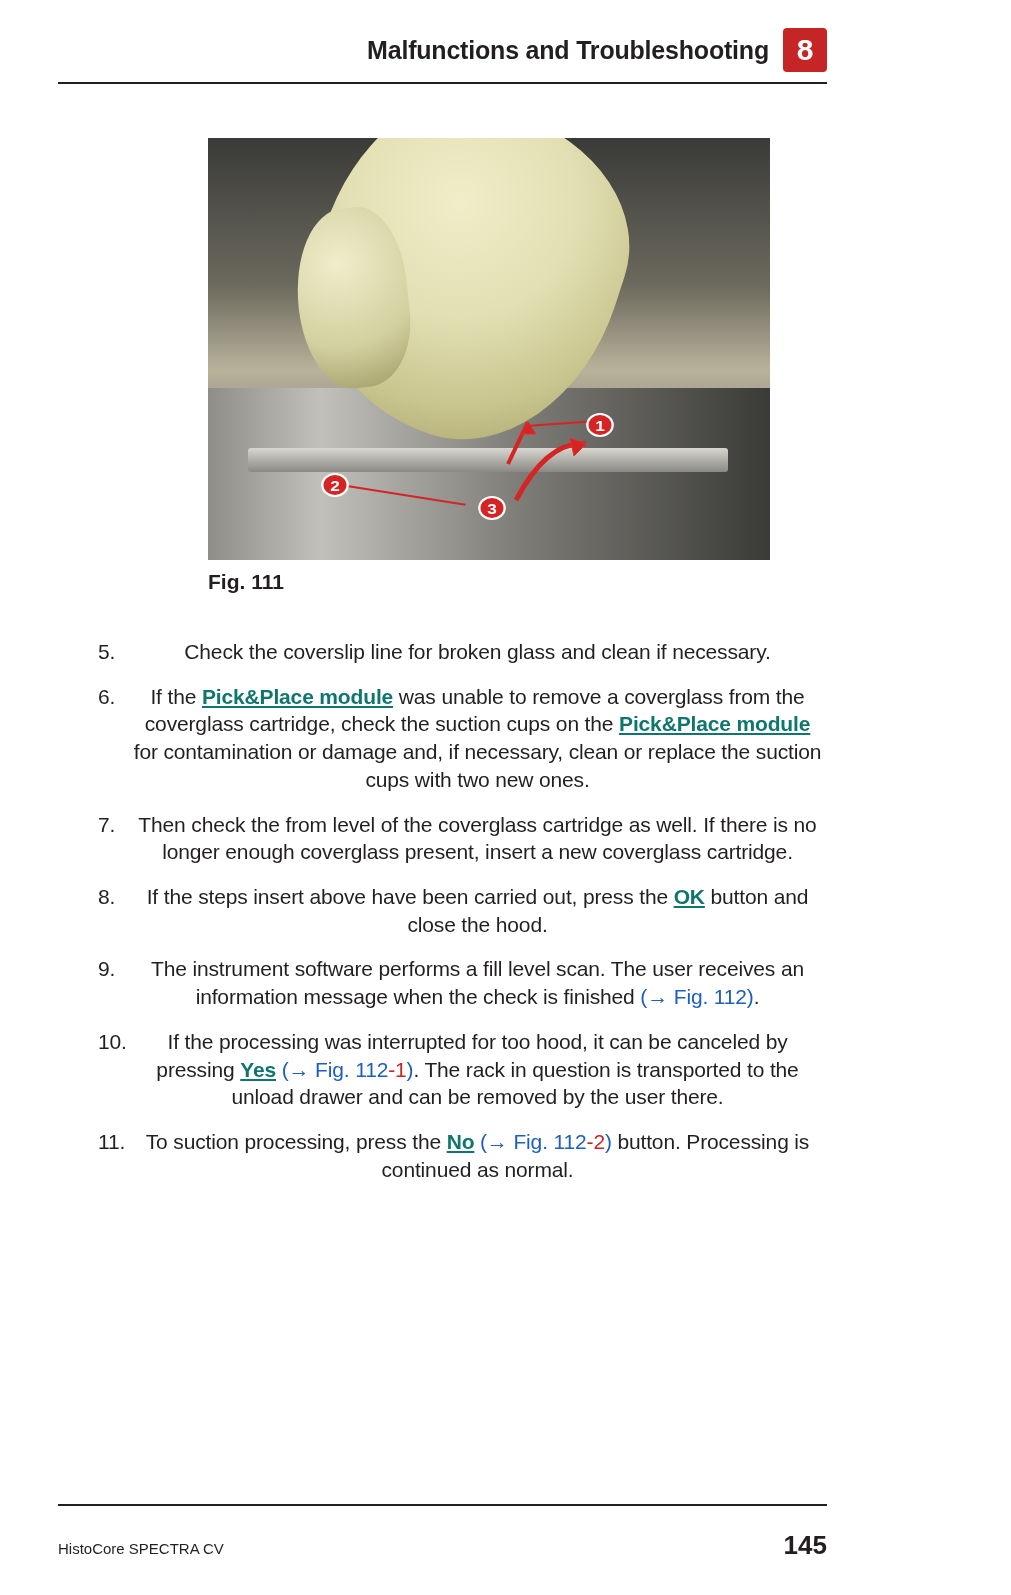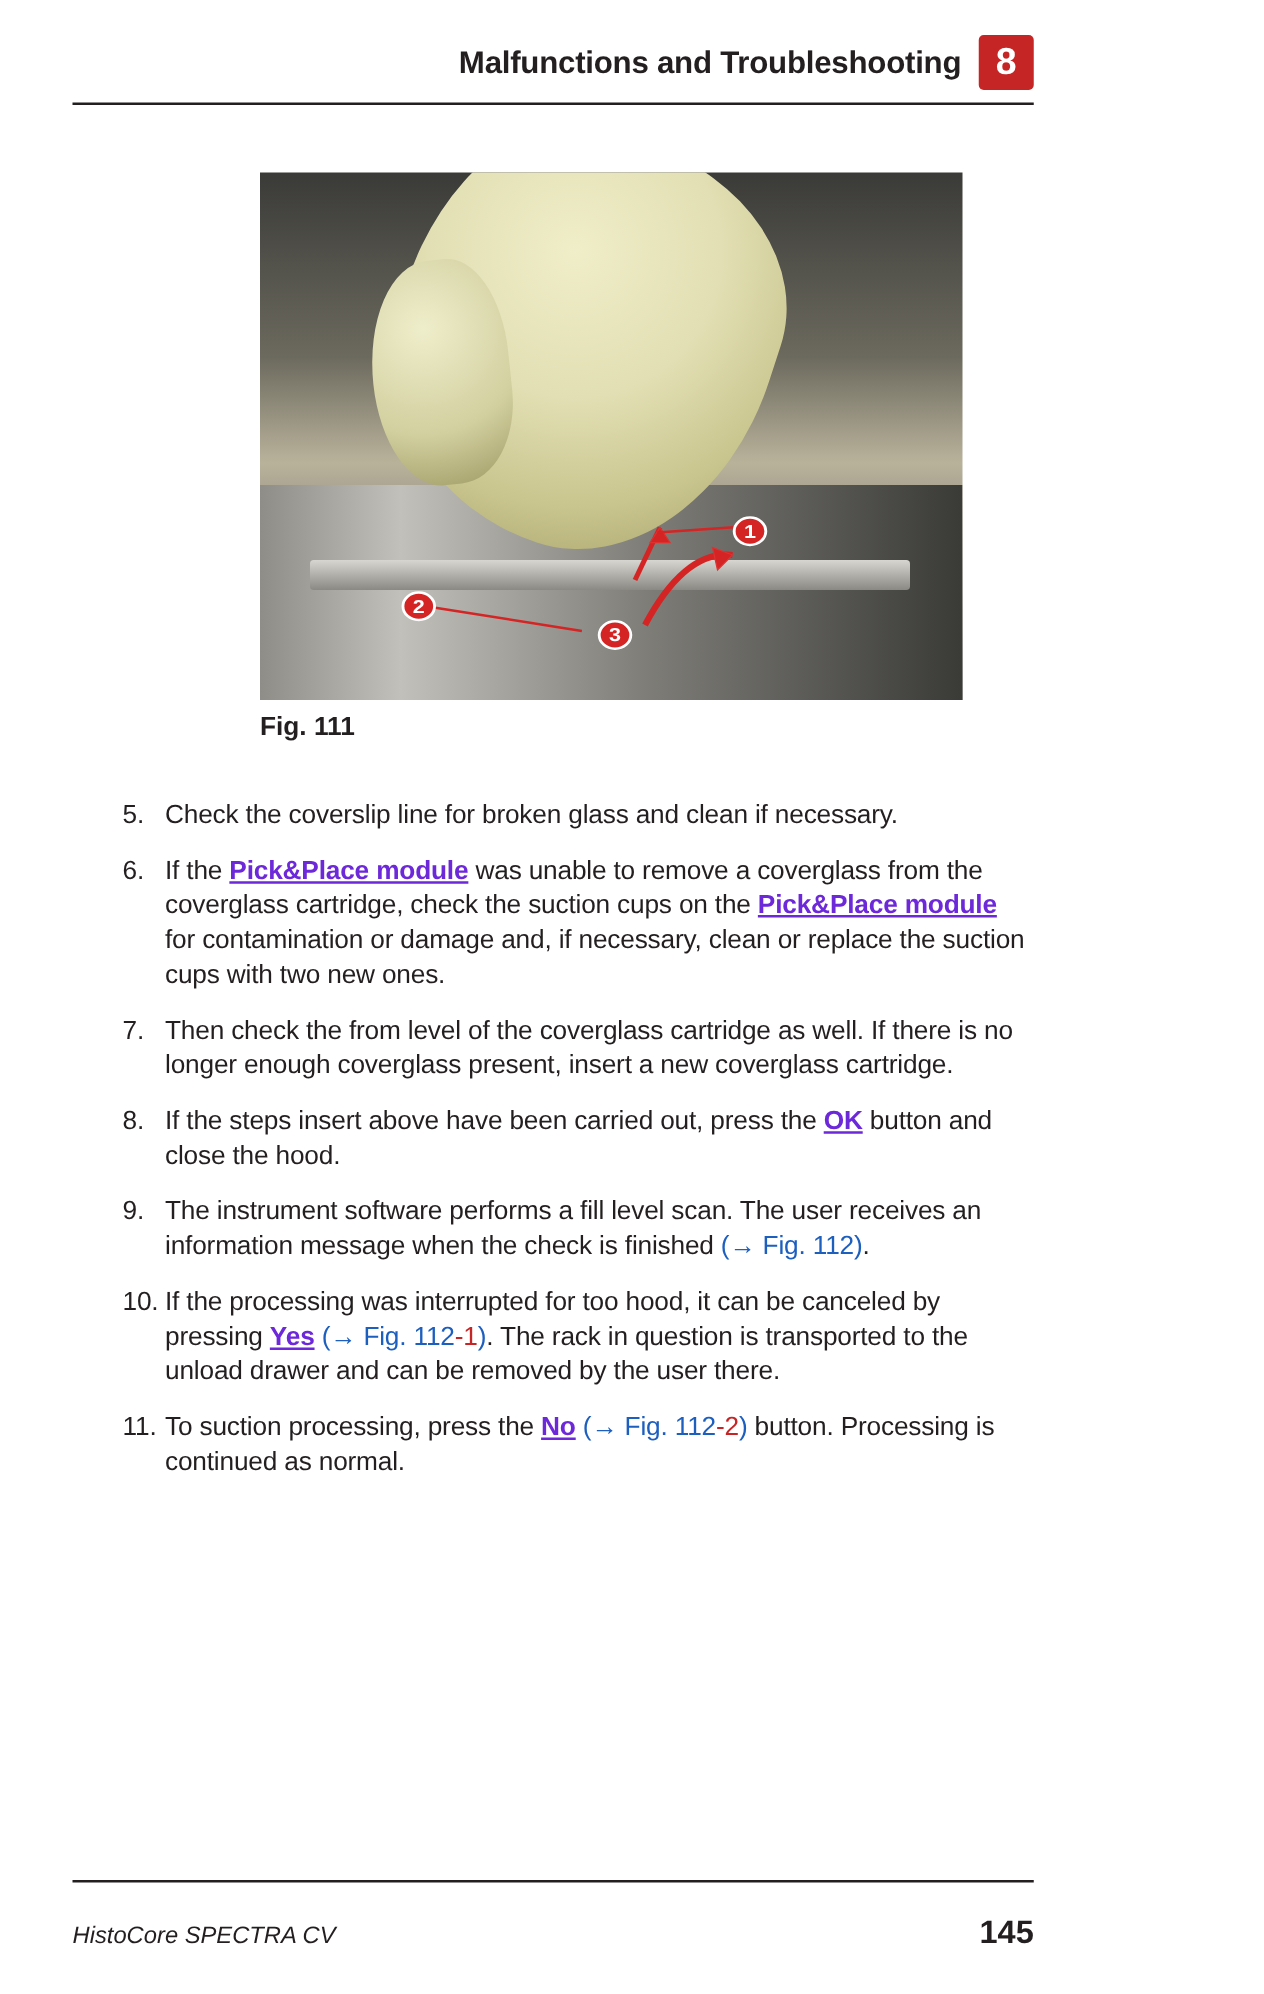--- a/index.html
+++ b/index.html
@@ -128,30 +128,31 @@
     list-style: none;
     padding: 0;
     margin: 0;
     counter-reset: step 4;
   }
   ol.steps > li {
     position: relative;
     padding-left: 34px;
     margin: 17px 0 1px 0;
     counter-increment: step;
+    text-align: center;
   }
   ol.steps > li::before {
     content: counter(step) ".";
     position: absolute;
     left: 0;
     top: 0;
   }
   .u-link {
     text-decoration: underline;
-    color: #6d28d9;
+    color: #0f766e;
     font-weight: bold;
   }
   .figref {
     color: #1d5fbf;
   }
   .figref .dash, .figref .sub {
     color: #c62525;
   }
   .footer {
     position: absolute;
@@ -160,21 +161,21 @@
     bottom: 34px;
   }
   .rule-bottom {
     border: none;
     border-top: 2px solid #231f20;
     margin: 0 0 8px 0;
   }
   .footer-row {
     display:flex; justify-content:space-between; align-items:baseline;
   }
-  .doc-name { font-size:19px;font-style:italic; }
+  .doc-name { font-size:15px; }
   .page-num { font-size:26px; font-weight:bold;margin-top:16px; }
 </style>
 </head>
 <body>
 
 <div class="page">
   <div class="header">
     <div class="header-title">Malfunctions and Troubleshooting</div>
     <div class="chapter-badge">8</div>
   </div>

